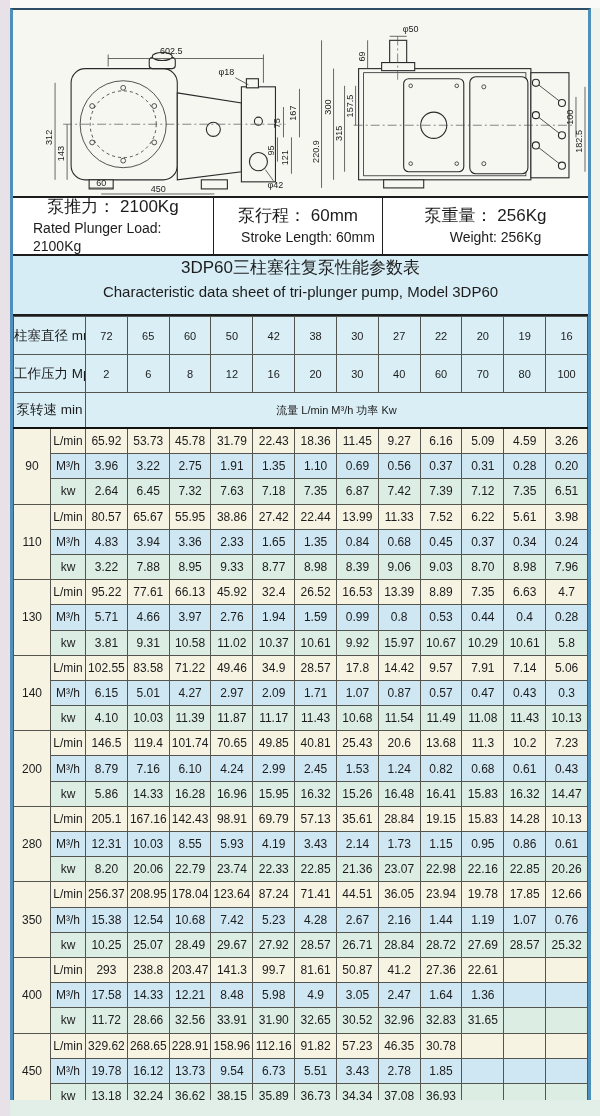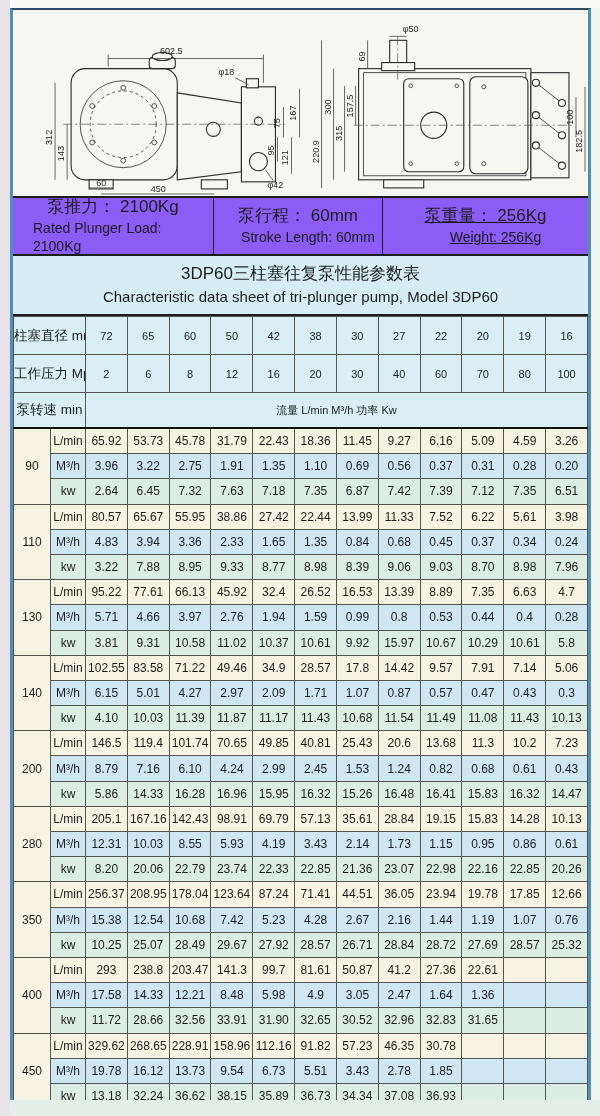--- a/index.html
+++ b/index.html
@@ -12,31 +12,31 @@
   .bottom-strip{position:absolute;left:10px;top:1100px;width:590px;height:16px;background:#e2efe8;}
 
   .drawing-panel{height:186px;background:#f7f7f2;border-bottom:2px solid #1d1d1d;position:relative;}
   .drawing-panel svg{display:block;width:100%;height:100%;}
   .dim-line{stroke:#444;stroke-width:0.8;fill:none;}
   .center-line{stroke:#555;stroke-width:0.7;stroke-dasharray:9 3 2 3;fill:none;}
   .part{stroke:#2a2a2a;stroke-width:1.1;fill:#f7f7f2;}
   .part-thin{stroke:#2a2a2a;stroke-width:0.8;fill:none;}
   .dim-text{font-size:9px;fill:#222;font-family:"Liberation Sans",sans-serif;}
 
-  .spec-row{display:flex;height:56px;border-bottom:2px solid #1d1d1d;background:#8b5cf6;}
+  .spec-row{display:flex;height:56px;border-bottom:2px solid #1d1d1d;background:#ffffff;}
   .spec-cell{flex:1;display:flex;flex-direction:column;justify-content:center;align-items:center;
     border-right:1.5px solid #1d1d1d;line-height:1.35;}
-  .spec-cell:last-child{border-right:none;text-decoration:underline;}
+  .spec-cell:last-child{border-right:none;}
   .spec-cell .zh{font-size:17px;}
   .spec-cell .en{font-size:14px;padding-left:20px;}
   .spec-cell:nth-child(1){flex:0 0 200px;}
   .spec-cell:nth-child(2){flex:0 0 168px;}
   .spec-cell:nth-child(3){flex:1;}
 
-  .title-block{height:58px;display:flex;flex-direction:column;justify-content:center;align-items:center;
+  .title-block{height:58px;display:flex;flex-direction:column;align-items:center;
     background:#d7edf5;border-bottom:2px solid #1d1d1d;line-height:1.45;}
   .title-block .zh{font-size:17px;}
   .title-block .en{font-size:15px;}
 
   table.data{border-collapse:collapse;width:100%;table-layout:fixed;background:#d7edf5;}
   table.data td{border:1px solid #55554f;text-align:center;vertical-align:middle;
     padding:0;overflow:hidden;white-space:nowrap;}
   .head-row td{height:37px;font-size:11px;background:#d9eef5;}
   .head-row .hdr-label{font-size:13.5px;}
   #head-row3 td{height:34px;border-bottom:2px solid #111;}

